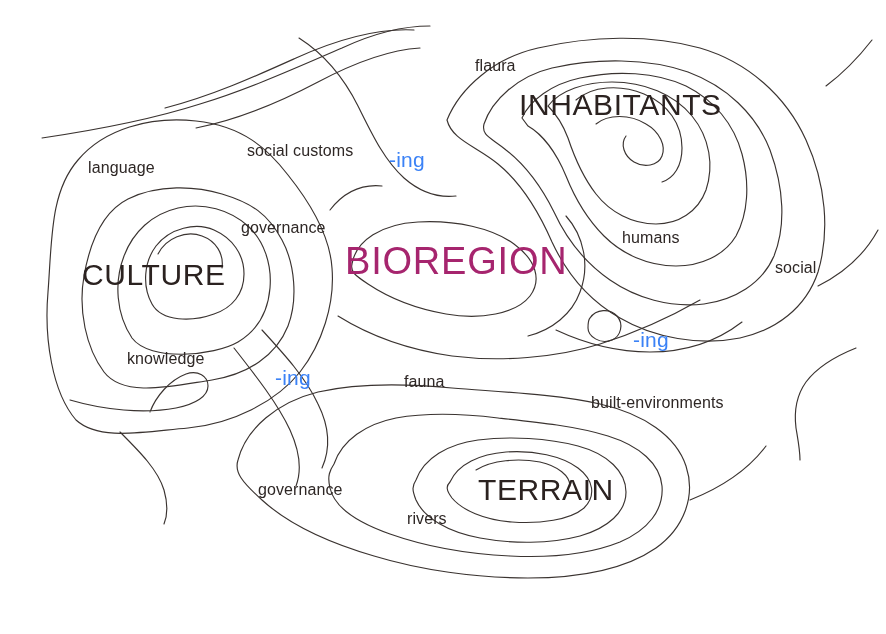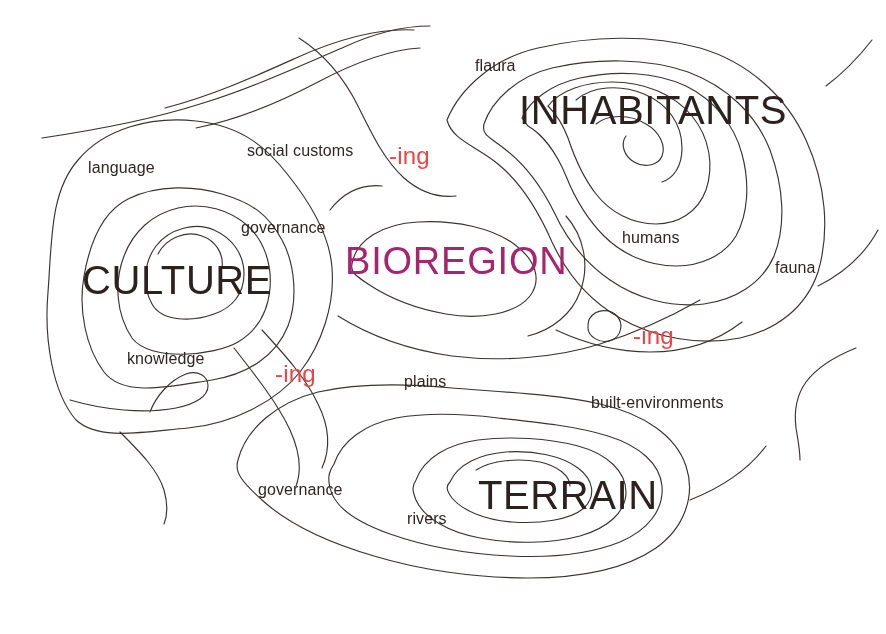--- a/index.html
+++ b/index.html
@@ -30,30 +30,31 @@
     white-space: nowrap;
     font-family: "Liberation Sans", sans-serif;
     letter-spacing: 0.1px;
   }
   .label.minor {
     font-size: 16px;
     color: #2e2725;
     font-weight: 400;
   }
   .label.major {
-    font-size: 40px;
+    font-size: 30px;
     color: #2b2220;
     font-weight: 400;
     letter-spacing: 0.6px;
   }
   .label.accent {
-    font-size: 24px;
-    color: #ef4444;
+    font-size: 21px;
+    color: #3b82f6;
     font-weight: 400;
     letter-spacing: 0.2px;
+    margin-top: 6px;
   }
   .label.center {
     font-size: 38px;
     color: #a6256e;
     font-weight: 400;
     letter-spacing: 0.8px;
   }
 </style>
 </head>
 <body>
@@ -256,24 +257,24 @@
 
   <div class="label center" style="left:345px; top:240px;">BIOREGION</div>
   <div class="label minor" style="left:88px; top:159px;">language</div>
   <div class="label minor" style="left:247px; top:142px;">social customs</div>
   <div class="label minor" style="left:241px; top:219px;">governance</div>
   <div class="label minor" style="left:127px; top:350px;">knowledge</div>
 
   <div class="label major" style="left:519px; top:88px;">INHABITANTS</div>
   <div class="label minor" style="left:475px; top:57px;">flaura</div>
   <div class="label minor" style="left:622px; top:229px;">humans</div>
-  <div class="label minor" style="left:775px; top:259px;">fauna</div>
+  <div class="label minor" style="left:775px; top:259px;">social</div>
 
   <div class="label major" style="left:478px; top:473px;">TERRAIN</div>
-  <div class="label minor" style="left:404px; top:373px;">plains</div>
+  <div class="label minor" style="left:404px; top:373px;">fauna</div>
   <div class="label minor" style="left:591px; top:394px;">built-environments</div>
   <div class="label minor" style="left:258px; top:481px;">governance</div>
   <div class="label minor" style="left:407px; top:510px;">rivers</div>
 
   <div class="label accent" style="left:389px; top:142px;">-ing</div>
   <div class="label accent" style="left:633px; top:322px;">-ing</div>
   <div class="label accent" style="left:275px; top:360px;">-ing</div>
 
 </div>
 

